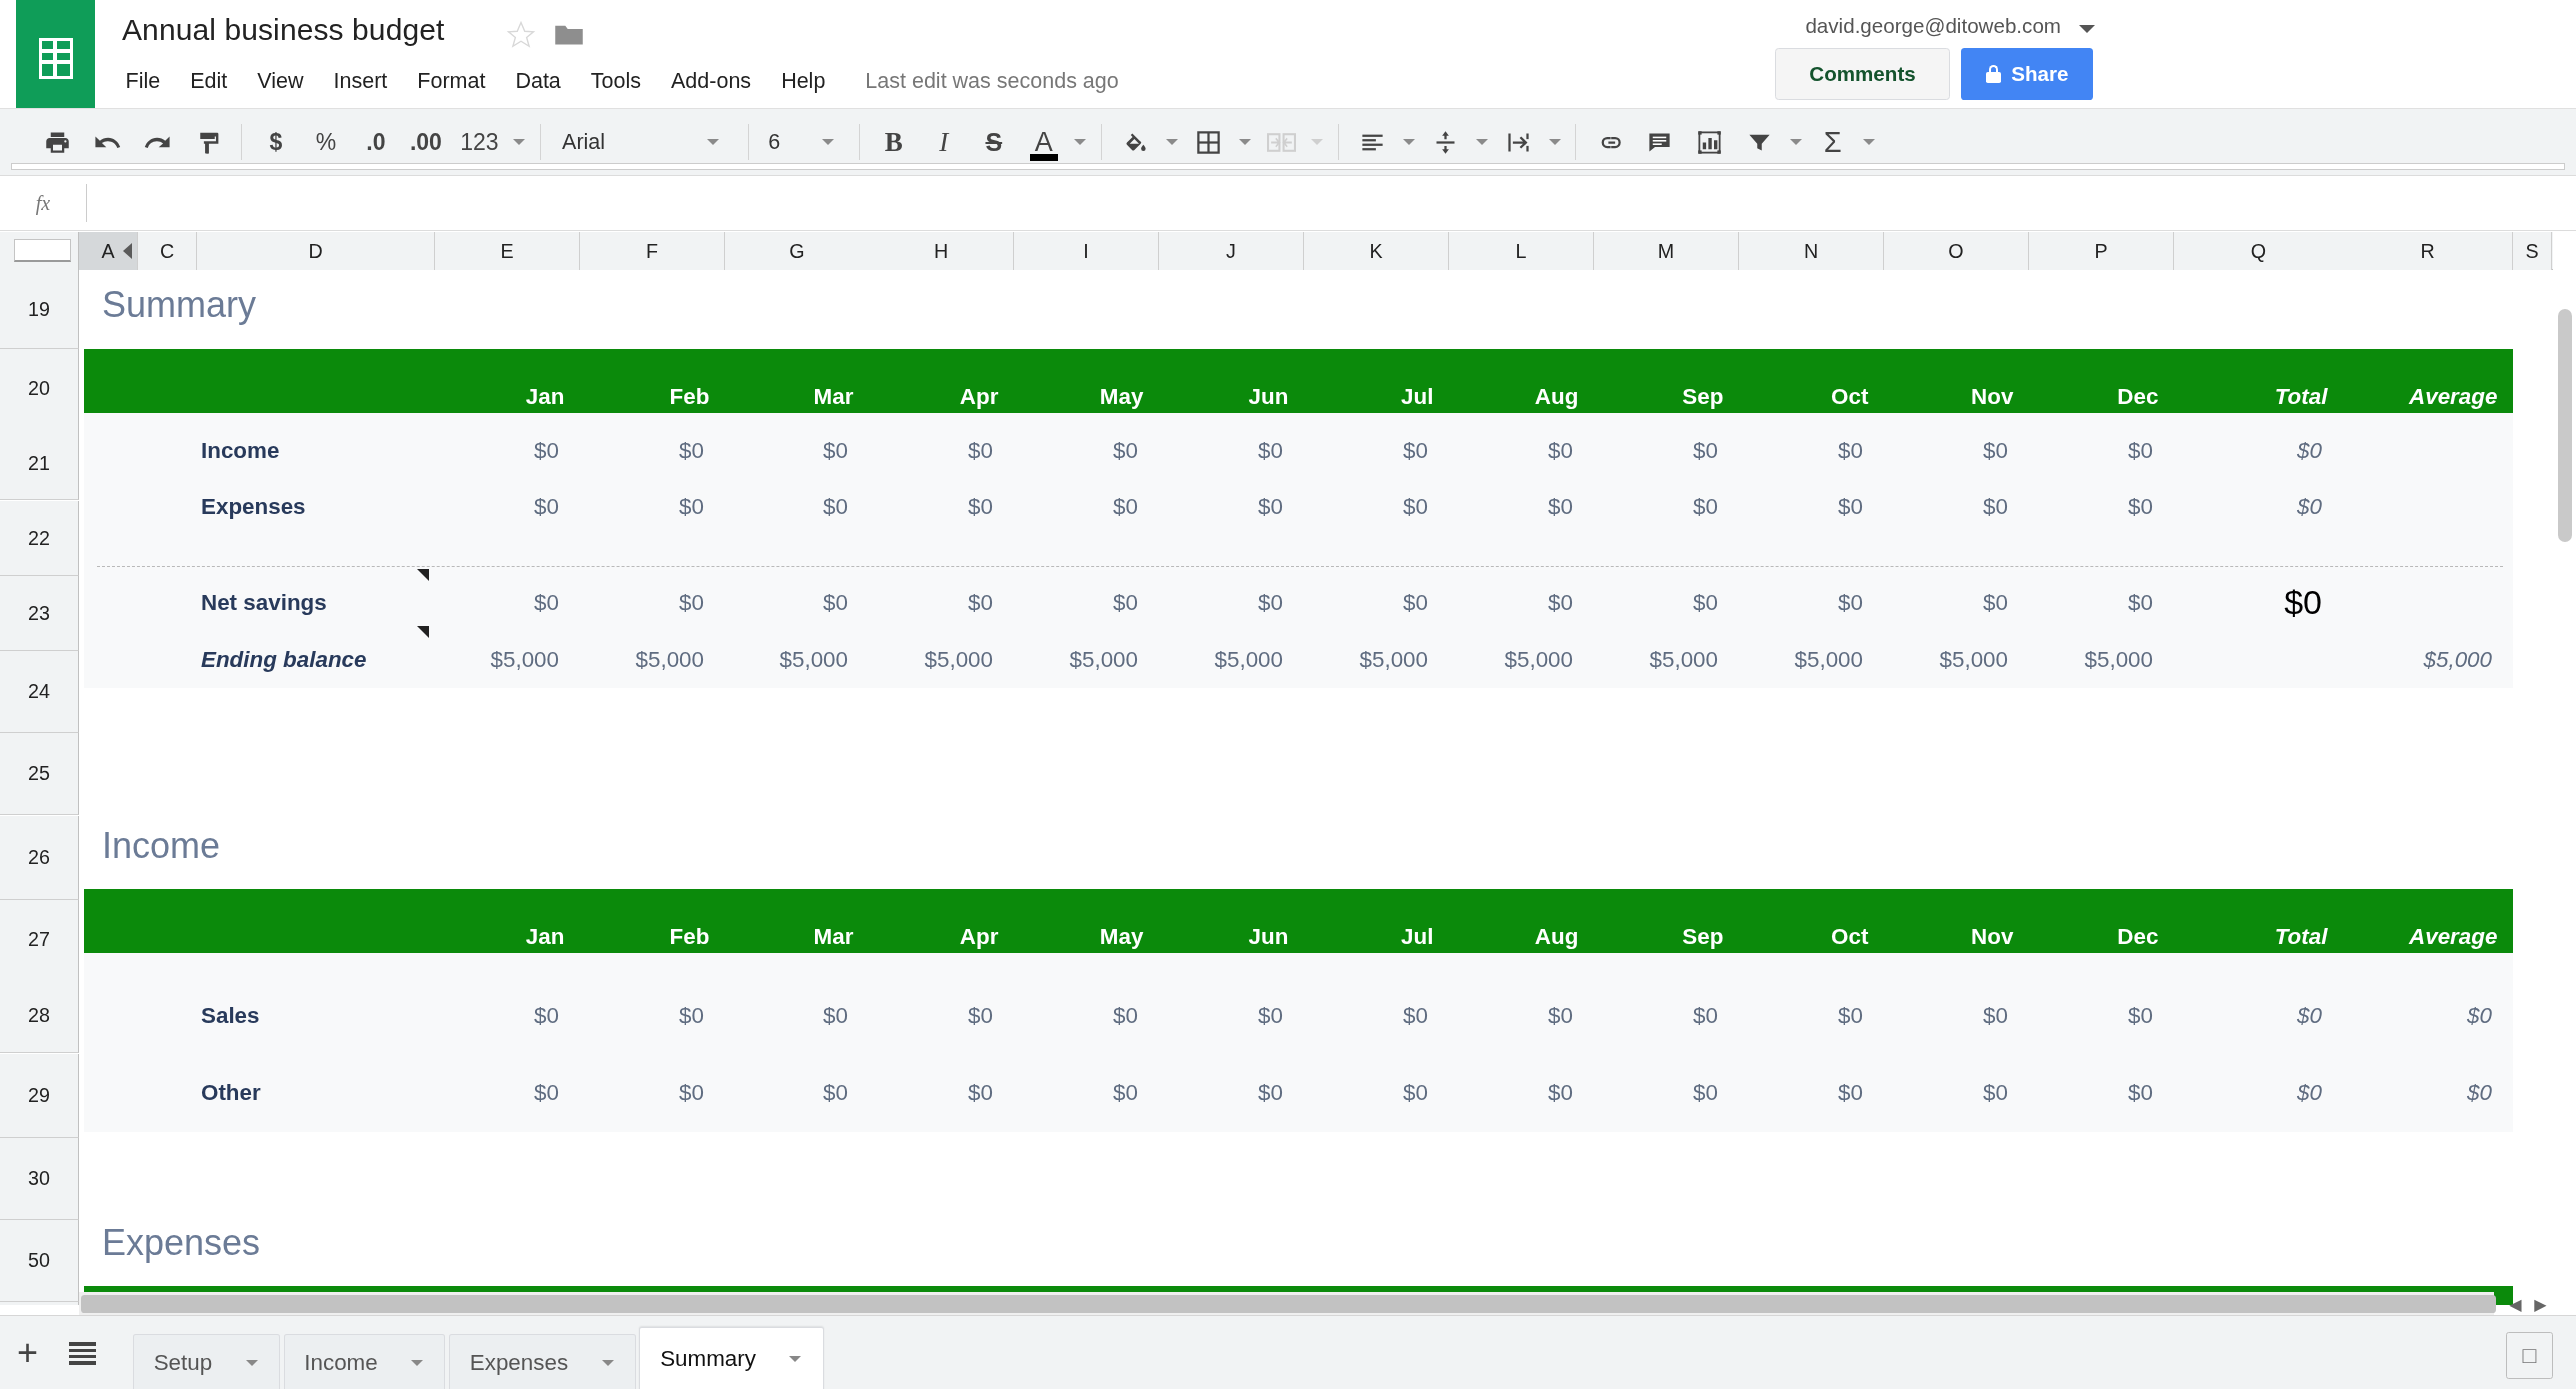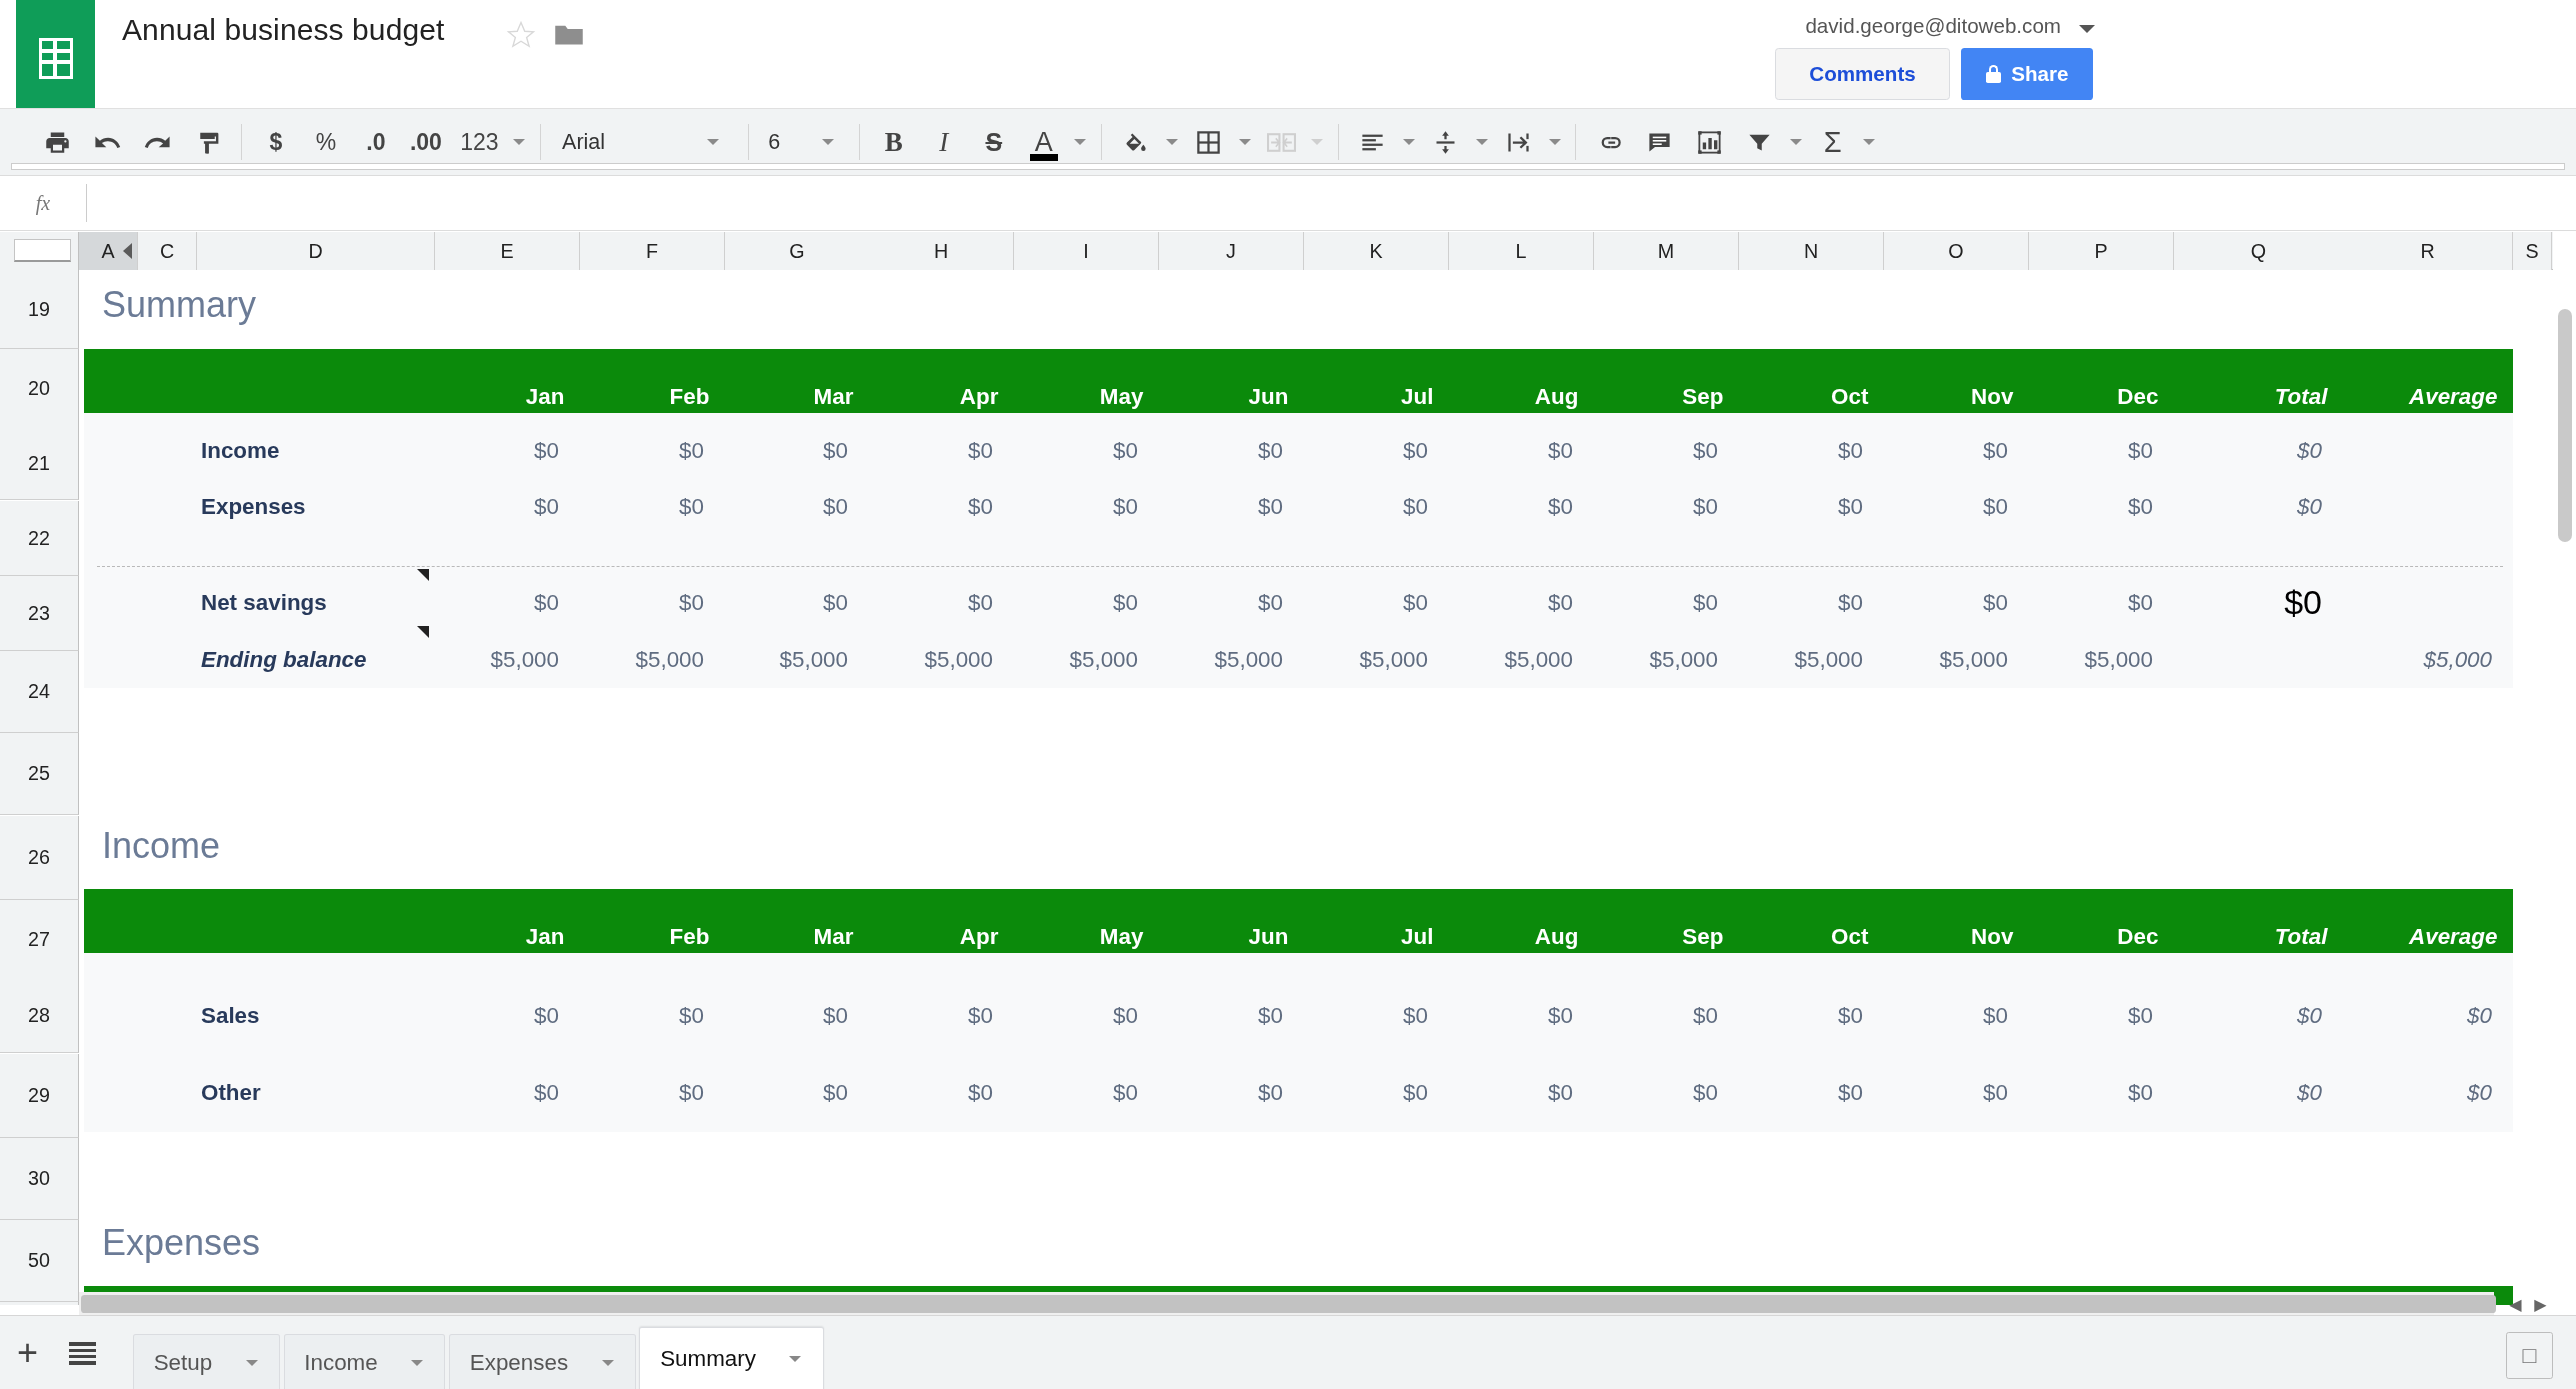--- a/index.html
+++ b/index.html
@@ -28,21 +28,21 @@
   .menu-item { font-size:21.5px; color:#222; padding:0 15px; line-height:36px; white-space:nowrap; cursor:default; }
   .menu-item:first-child { padding-left:3.6px; }
   .last-edit { font-size:21.5px; color:#777; margin-left:25px; white-space:nowrap; line-height:36px; }
 
   .account { position:absolute; right:55px; top:14.3px; font-size:20.6px; color:#555; white-space:nowrap; }
   .account-caret { position:absolute; right:21.5px; top:25px; width:0; height:0;
                    border-left:8px solid transparent; border-right:8px solid transparent; border-top:8px solid #555; }
   .btn-comments { position:absolute; right:166px; top:48px; height:52px; min-width:175px;
                   background:#f5f5f5; border:0.9px solid #dadce0; border-radius:3.6px;
                   display:flex; align-items:center; justify-content:center;
-                  font-size:20.6px; font-weight:bold; color:#1d4ed8; }
+                  font-size:20.6px; font-weight:bold; color:#14532d; }
   .btn-share { position:absolute; right:23px; top:48px; height:52px; min-width:132px;
                background:#4285f4; border-radius:3.6px; display:flex; align-items:center;
                justify-content:center; gap:10.7px; font-size:20.6px; font-weight:bold; color:#fff; padding:0 16px; }
   .lock-icon { width:15px; height:18px; position:relative; display:inline-block; }
   .lock-icon .body { position:absolute; left:0; bottom:0; width:15px; height:10.7px; background:#fff; border-radius:1.8px; }
   .lock-icon .shackle { position:absolute; left:3.1px; top:0; width:9px; height:9px;
                         border:2.7px solid #fff; border-bottom:none; border-radius:5.4px 5.4px 0 0; }
 
   
   .toolbar { position:absolute; left:0; top:108px; width:2576px; height:68px;
@@ -144,20 +144,32 @@
       </div>
   </div>
   <div class="doc-title">Annual business budget</div>
   <svg class="star-icon" viewBox="0 0 24 24">
     <polygon points="12,2 15,9 22,9.5 16.5,14 18.5,21 12,17 5.5,21 7.5,14 2,9.5 9,9" fill="none" stroke="#d8d8d8" stroke-width="1.1"></polygon>
   </svg>
   <svg class="folder-icon" viewBox="0 0 24 20">
     <path d="M1 3h8l2 2.5h12V18H1z" fill="#8e8e8e"></path>
   </svg>
 
+  <div class="menubar">
+    <div class="menu-item">File</div>
+    <div class="menu-item">Edit</div>
+    <div class="menu-item">View</div>
+    <div class="menu-item">Insert</div>
+    <div class="menu-item">Format</div>
+    <div class="menu-item">Data</div>
+    <div class="menu-item">Tools</div>
+    <div class="menu-item">Add-ons</div>
+    <div class="menu-item">Help</div>
+    <div class="last-edit">Last edit was seconds ago</div>
+  </div>
 
   <div class="account">david.george@ditoweb.com</div>
   <div class="account-caret"></div>
   <div class="btn-comments">Comments</div>
   <div class="btn-share">
     <span class="lock-icon">
       <span class="shackle"></span>
         <span class="body"></span>
     </span>
     <span>Share</span>

